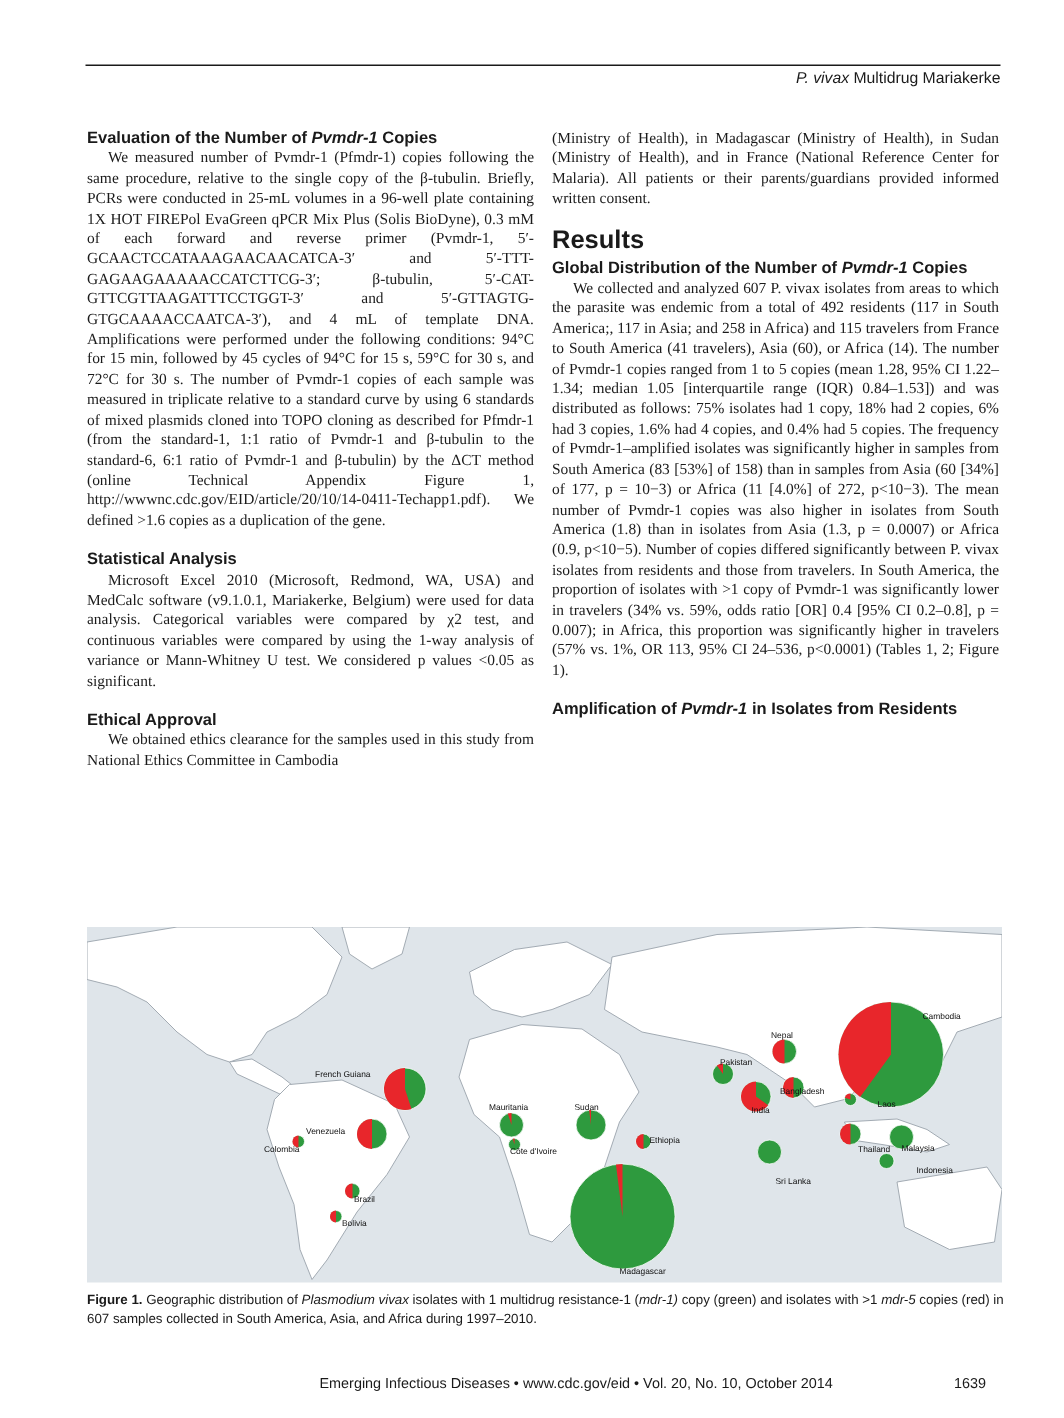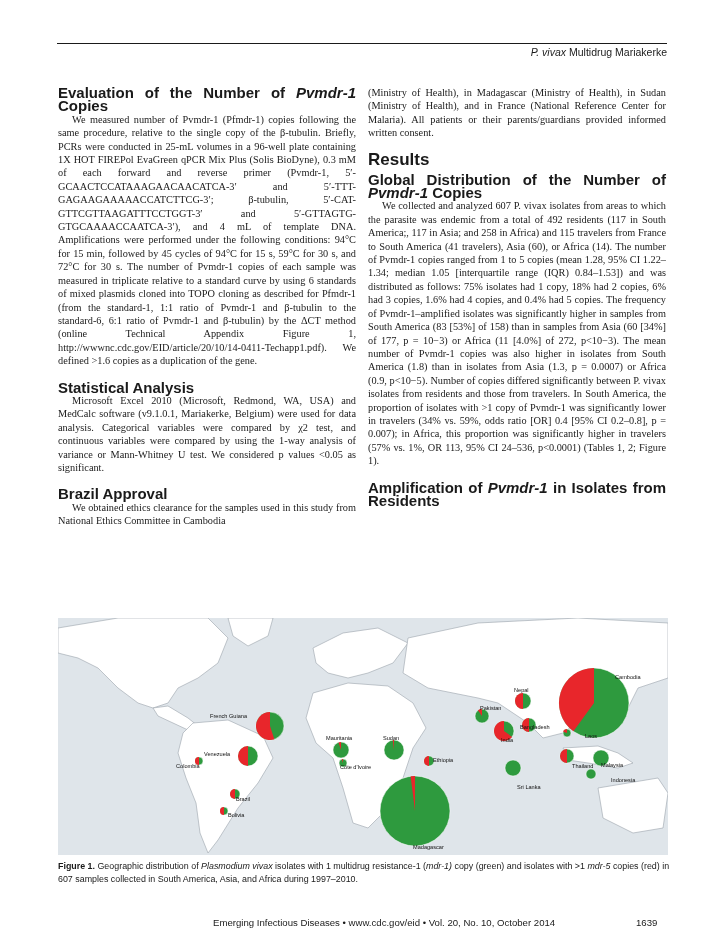--- a/index.html
+++ b/index.html
@@ -3,21 +3,21 @@
 <meta charset="utf-8">
 <style>
   html, body { margin: 0; padding: 0; background: #ffffff; }
   body { width: 709px; height: 945px; position: relative; overflow: hidden; font-family: "Liberation Serif", serif; color: #1a1a1a; }
   .header-rule { position: absolute; left: 57px; top: 43px; width: 610px; height: 0; border-top: 1px solid #1a1a1a; }
   .running-head { position: absolute; right: 42px; top: 46px; font-family: "Liberation Sans", sans-serif; font-size: 10.5px; }
   .running-head i { }
   .col { position: absolute; top: 86px; width: 298px; font-size: 10.3px; line-height: 13.4px; text-align: justify; }
   .col.left { left: 58px; }
   .col.right { left: 368px; }
-  h3 { font-family: "Liberation Sans", sans-serif; font-size: 15px; font-weight: bold; margin: 0; line-height: 13.4px; }
+  h3 { font-family: "Liberation Sans", sans-serif; font-size: 11px; font-weight: bold; margin: 0; line-height: 13.4px; }
   h2 { font-family: "Liberation Sans", sans-serif; font-size: 17px; font-weight: bold; margin: 0 0 6px 0; line-height: 14px; }
   p { margin: 0 0 13px 0; text-indent: 14px; }
   .figure { position: absolute; left: 58px; top: 618px; width: 610px; height: 237px; background: #dfe5ea; overflow: hidden; }
   .figure svg { display: block; }
   .caption { position: absolute; left: 58px; top: 860px; width: 612px; font-family: "Liberation Sans", sans-serif; font-size: 8.9px; line-height: 12.5px; }
   .footer { position: absolute; left: 0; top: 917px; width: 709px; font-family: "Liberation Sans", sans-serif; font-size: 9.6px; }
   .footer .journal { position: absolute; left: 213px; }
   .footer .page { position: absolute; left: 636px; }
   .lbl { font-family: "Liberation Sans", sans-serif; font-size: 5.6px; fill: #111; }
 </style>
@@ -25,21 +25,21 @@
 <body>
 
 <div class="header-rule"></div>
 <div class="running-head"><i>P. vivax</i><span> Multidrug Mariakerke</span></div>
 
 <div class="col left">
   <h3><span>Evaluation of the Number of </span><i>Pvmdr-1</i><span> Copies</span></h3>
   <p>We measured number of Pvmdr-1 (Pfmdr-1) copies following the same procedure, relative to the single copy of the β-tubulin. Briefly, PCRs were conducted in 25-mL volumes in a 96-well plate containing 1X HOT FIREPol EvaGreen qPCR Mix Plus (Solis BioDyne), 0.3 mM of each forward and reverse primer (Pvmdr-1, 5′-GCAACTCCATAAAGAACAACATCA-3′ and 5′-TTT-GAGAAGAAAAACCATCTTCG-3′; β-tubulin, 5′-CAT-GTTCGTTAAGATTTCCTGGT-3′ and 5′-GTTAGTG-GTGCAAAACCAATCA-3′), and 4 mL of template DNA. Amplifications were performed under the following conditions: 94°C for 15 min, followed by 45 cycles of 94°C for 15 s, 59°C for 30 s, and 72°C for 30 s. The number of Pvmdr-1 copies of each sample was measured in triplicate relative to a standard curve by using 6 standards of mixed plasmids cloned into TOPO cloning as described for Pfmdr-1 (from the standard-1, 1:1 ratio of Pvmdr-1 and β-tubulin to the standard-6, 6:1 ratio of Pvmdr-1 and β-tubulin) by the ΔCT method (online Technical Appendix Figure 1, http://wwwnc.cdc.gov/EID/article/20/10/14-0411-Techapp1.pdf). We defined &gt;1.6 copies as a duplication of the gene.</p>
   <h3>Statistical Analysis</h3>
   <p>Microsoft Excel 2010 (Microsoft, Redmond, WA, USA) and MedCalc software (v9.1.0.1, Mariakerke, Belgium) were used for data analysis. Categorical variables were compared by χ2 test, and continuous variables were compared by using the 1-way analysis of variance or Mann-Whitney U test. We considered p values &lt;0.05 as significant.</p>
-  <h3>Brazil Approval</h3>
+  <h3>Ethical Approval</h3>
   <p>We obtained ethics clearance for the samples used in this study from National Ethics Committee in Cambodia</p>
 </div>
 
 <div class="col right">
   <p style="text-indent:0">(Ministry of Health), in Madagascar (Ministry of Health), in Sudan (Ministry of Health), and in France (National Reference Center for Malaria). All patients or their parents/guardians provided informed written consent.</p>
   <h2>Results</h2>
   <h3><span>Global Distribution of the Number of </span><i>Pvmdr-1</i><span> Copies</span></h3>
   <p>We collected and analyzed 607 P. vivax isolates from areas to which the parasite was endemic from a total of 492 residents (117 in South America;, 117 in Asia; and 258 in Africa) and 115 travelers from France to South America (41 travelers), Asia (60), or Africa (14). The number of Pvmdr-1 copies ranged from 1 to 5 copies (mean 1.28, 95% CI 1.22–1.34; median 1.05 [interquartile range (IQR) 0.84–1.53]) and was distributed as follows: 75% isolates had 1 copy, 18% had 2 copies, 6% had 3 copies, 1.6% had 4 copies, and 0.4% had 5 copies. The frequency of Pvmdr-1–amplified isolates was significantly higher in samples from South America (83 [53%] of 158) than in samples from Asia (60 [34%] of 177, p = 10−3) or Africa (11 [4.0%] of 272, p&lt;10−3). The mean number of Pvmdr-1 copies was also higher in isolates from South America (1.8) than in isolates from Asia (1.3, p = 0.0007) or Africa (0.9, p&lt;10−5). Number of copies differed significantly between P. vivax isolates from residents and those from travelers. In South America, the proportion of isolates with &gt;1 copy of Pvmdr-1 was significantly lower in travelers (34% vs. 59%, odds ratio [OR] 0.4 [95% CI 0.2–0.8], p = 0.007); in Africa, this proportion was significantly higher in travelers (57% vs. 1%, OR 113, 95% CI 24–536, p&lt;0.0001) (Tables 1, 2; Figure 1).</p>
   <h3><span>Amplification of </span><i>Pvmdr-1</i><span> in Isolates from Residents</span></h3>
 </div>

